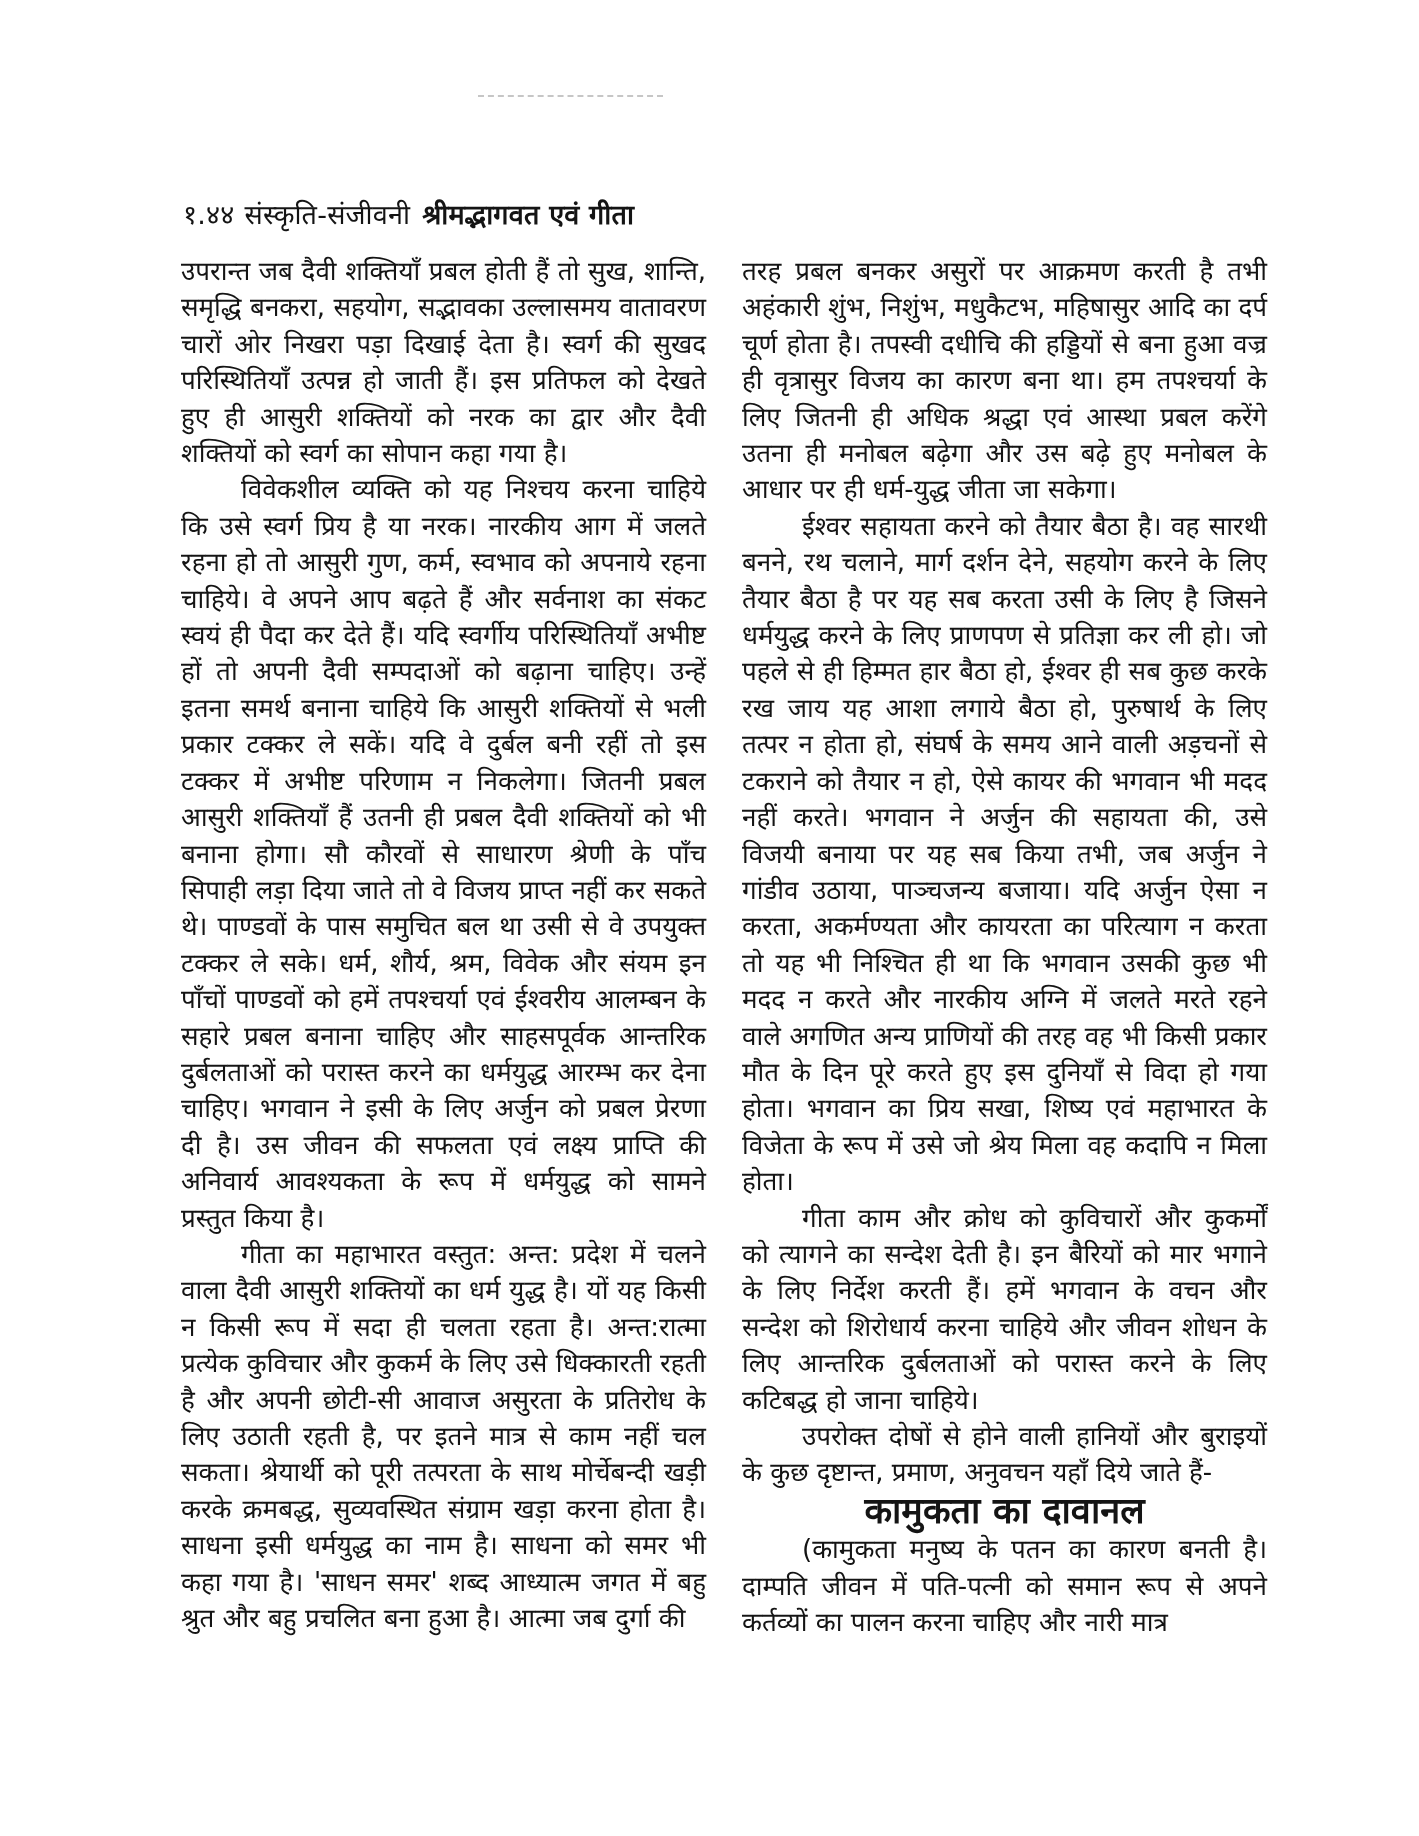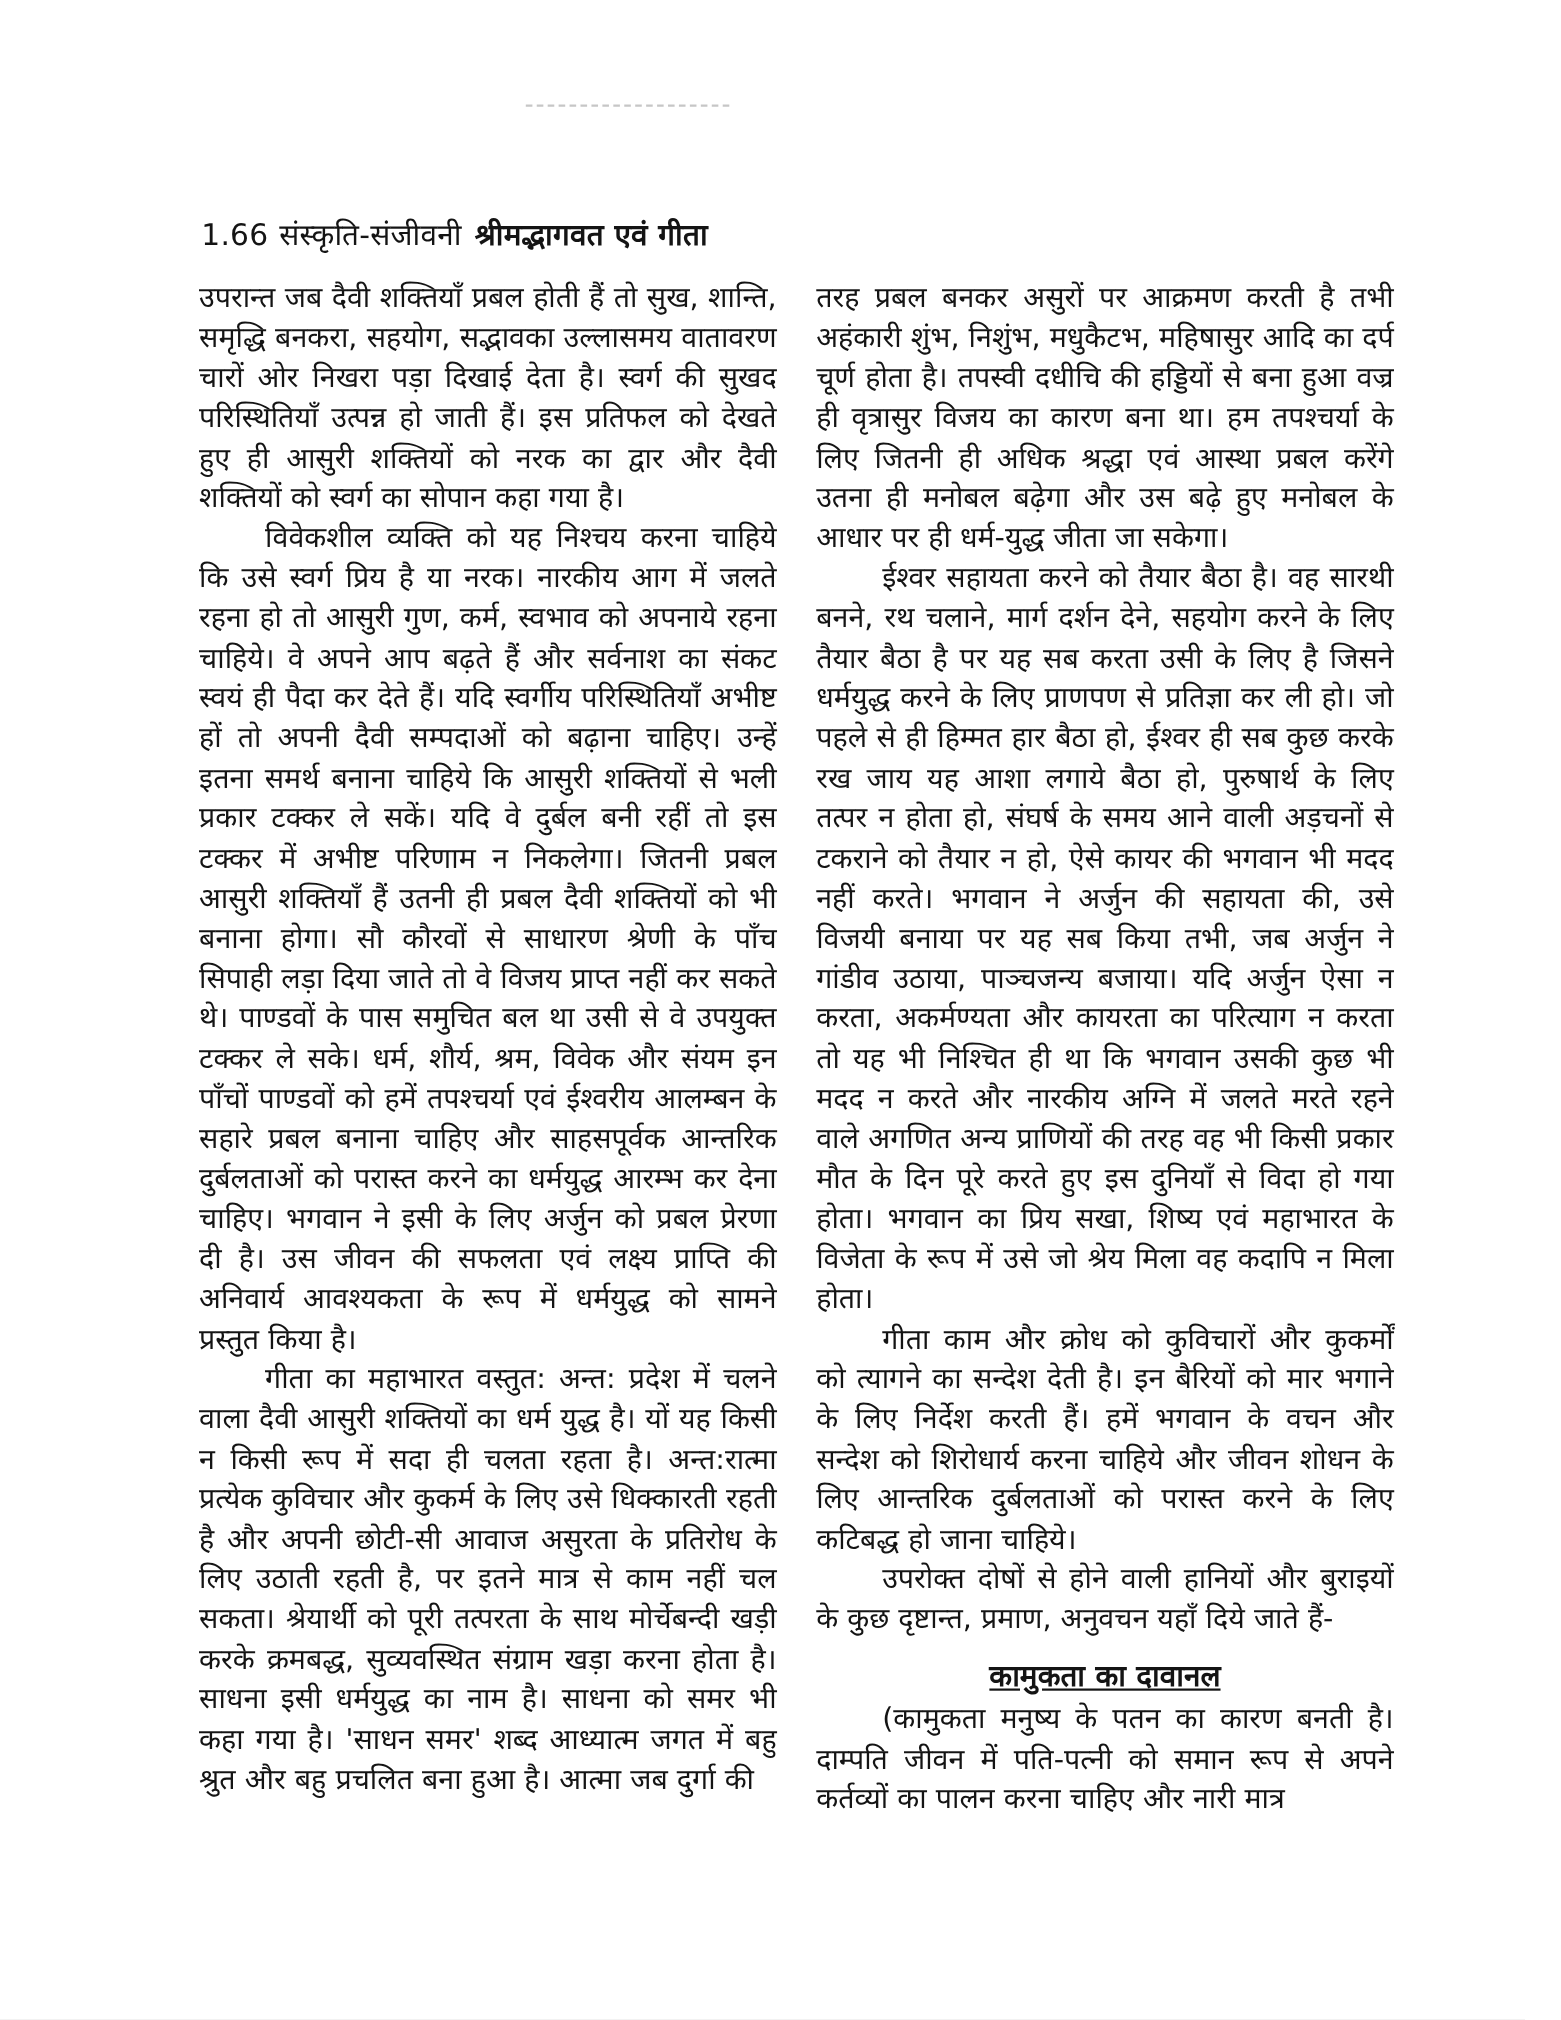--- a/index.html
+++ b/index.html
@@ -54,38 +54,37 @@
     text-align: justify;
     text-justify: inter-word;
   }
   .para {
     margin: 0;
     padding: 0;
     text-indent: 60px;
   }
   .para.no-indent { text-indent: 0; }
   .section-heading {
-    margin: 16px 0 2px 0;
+    margin: 2px 0 2px 0;
     padding: 0;
-    font-size: 27px;
+    font-size: 36px;
     font-weight: bold;
     text-align: center;
     line-height: 36.4px;
-    text-decoration: underline;
   }
 </style>
 </head>
 <body>
 
 <div class="page">
 
   <div class="scan-artifact"></div>
 
   <div class="page-header">
-    <span class="hdr-num">1.66</span><span class="hdr-reg">संस्कृति-संजीवनी</span><span class="hdr-bold">श्रीमद्भागवत एवं गीता</span>
+    <span class="hdr-num">१.४४</span><span class="hdr-reg">संस्कृति-संजीवनी</span><span class="hdr-bold">श्रीमद्भागवत एवं गीता</span>
   </div>
 
   <div class="columns">
 
     <div class="column">
       <p class="para no-indent">उपरान्त जब दैवी शक्तियाँ प्रबल होती हैं तो सुख, शान्ति, समृद्धि बनकरा, सहयोग, सद्भावका उल्लासमय वातावरण चारों ओर निखरा पड़ा दिखाई देता है। स्वर्ग की सुखद परिस्थितियाँ उत्पन्न हो जाती हैं। इस प्रतिफल को देखते हुए ही आसुरी शक्तियों को नरक का द्वार और दैवी शक्तियों को स्वर्ग का सोपान कहा गया है।</p>
       <p class="para">विवेकशील व्यक्ति को यह निश्चय करना चाहिये कि उसे स्वर्ग प्रिय है या नरक। नारकीय आग में जलते रहना हो तो आसुरी गुण, कर्म, स्वभाव को अपनाये रहना चाहिये। वे अपने आप बढ़ते हैं और सर्वनाश का संकट स्वयं ही पैदा कर देते हैं। यदि स्वर्गीय परिस्थितियाँ अभीष्ट हों तो अपनी दैवी सम्पदाओं को बढ़ाना चाहिए। उन्हें इतना समर्थ बनाना चाहिये कि आसुरी शक्तियों से भली प्रकार टक्कर ले सकें। यदि वे दुर्बल बनी रहीं तो इस टक्कर में अभीष्ट परिणाम न निकलेगा। जितनी प्रबल आसुरी शक्तियाँ हैं उतनी ही प्रबल दैवी शक्तियों को भी बनाना होगा। सौ कौरवों से साधारण श्रेणी के पाँच सिपाही लड़ा दिया जाते तो वे विजय प्राप्त नहीं कर सकते थे। पाण्डवों के पास समुचित बल था उसी से वे उपयुक्त टक्कर ले सके। धर्म, शौर्य, श्रम, विवेक और संयम इन पाँचों पाण्डवों को हमें तपश्चर्या एवं ईश्वरीय आलम्बन के सहारे प्रबल बनाना चाहिए और साहसपूर्वक आन्तरिक दुर्बलताओं को परास्त करने का धर्मयुद्ध आरम्भ कर देना चाहिए। भगवान ने इसी के लिए अर्जुन को प्रबल प्रेरणा दी है। उस जीवन की सफलता एवं लक्ष्य प्राप्ति की अनिवार्य आवश्यकता के रूप में धर्मयुद्ध को सामने प्रस्तुत किया है।</p>
       <p class="para">गीता का महाभारत वस्तुत: अन्त: प्रदेश में चलने वाला दैवी आसुरी शक्तियों का धर्म युद्ध है। यों यह किसी न किसी रूप में सदा ही चलता रहता है। अन्त:रात्मा प्रत्येक कुविचार और कुकर्म के लिए उसे धिक्कारती रहती है और अपनी छोटी-सी आवाज असुरता के प्रतिरोध के लिए उठाती रहती है, पर इतने मात्र से काम नहीं चल सकता। श्रेयार्थी को पूरी तत्परता के साथ मोर्चेबन्दी खड़ी करके क्रमबद्ध, सुव्यवस्थित संग्राम खड़ा करना होता है। साधना इसी धर्मयुद्ध का नाम है। साधना को समर भी कहा गया है। 'साधन समर' शब्द आध्यात्म जगत में बहु श्रुत और बहु प्रचलित बना हुआ है। आत्मा जब दुर्गा की</p>
     </div>
 

